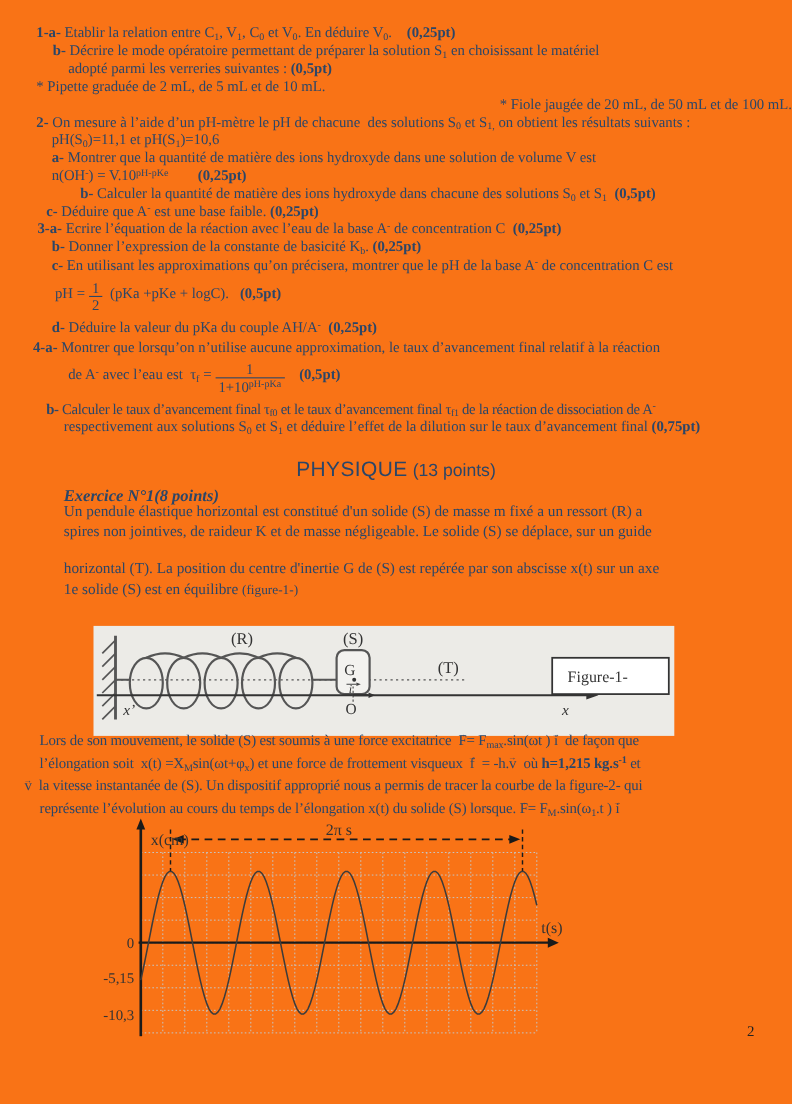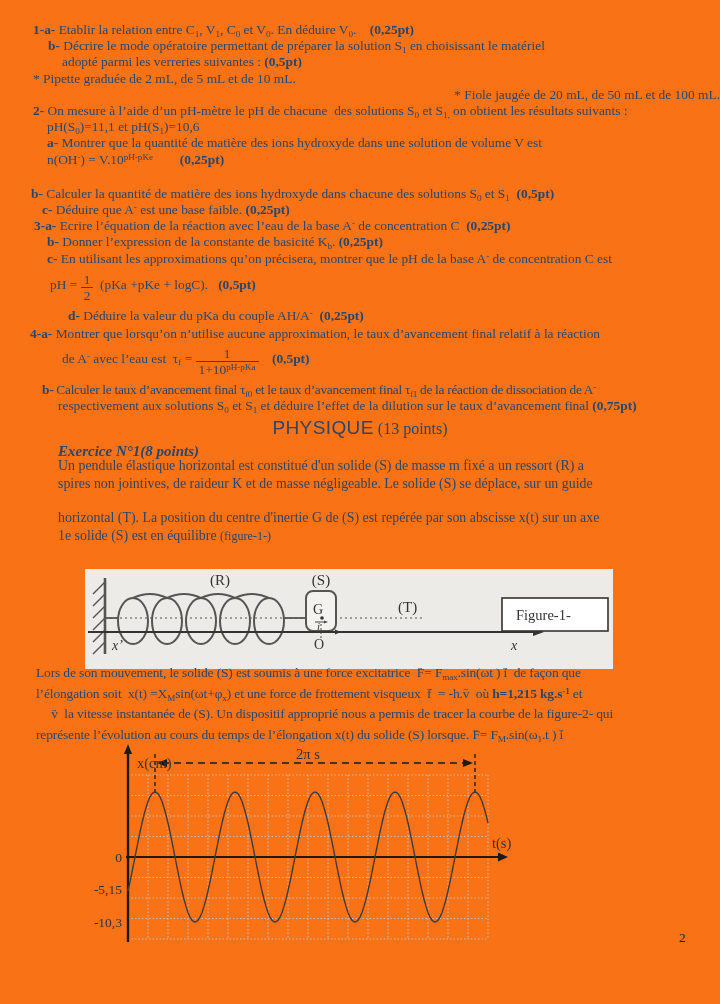--- a/index.html
+++ b/index.html
@@ -13,21 +13,21 @@
   sup{font-size:68%;vertical-align:0.45em;line-height:0;}
   .vec{position:relative;display:inline-block;}
   .vec::after{content:"\2192";position:absolute;left:45%;transform:translateX(-50%);
               top:-0.62em;font-size:0.55em;}
   .frac{display:inline-block;text-align:center;vertical-align:-0.85em;line-height:1.12;}
   .frac .num{display:block;border-bottom:1px solid currentColor;padding:0 3px;}
   .frac .den{display:block;padding:0 3px;}
   #chem{position:absolute;left:0;top:22px;width:720px;}
   #physique-heading{position:absolute;left:0;top:417px;width:720px;text-align:center;}
   .phys-main{font-family:"Liberation Sans", sans-serif;font-size:19px;letter-spacing:0.4px;}
-  .phys-pts{font-family:Liberation Serif, serif;font-size:16px;}
+  .phys-pts{font-family:Liberation Sans, sans-serif;font-size:16px;}
   #exercice-title{position:absolute;left:58px;top:443px;font-weight:bold;font-style:italic;font-size:15px;}
   #para1{position:absolute;left:0;top:457px;width:720px;}
   #para1 .tl{line-height:18px;font-size:13.9px;}
   #para2{position:absolute;left:0;top:663px;width:720px;}
   #para2 .tl{line-height:20.6px;font-size:13.5px;letter-spacing:-0.15px;}
   #fig1{position:absolute;left:0;top:566px;width:720px;height:118px;}
   #fig2{position:absolute;left:0;top:740px;width:720px;height:230px;}
   #page-number{position:absolute;left:679px;top:930px;font-size:13.5px;color:#222222;}
   svg text{font-family:"Liberation Serif", serif;fill:#333333;}
 </style>
@@ -39,27 +39,27 @@
   <div id="chem">
       <div class="tl" style="padding-left: 33px;"><span class="b">1-a- </span>Etablir la relation entre C<sub>1</sub>, V<sub>1</sub>, C<sub>0</sub> et V<sub>0</sub>. En déduire V<sub>0</sub>.    <span class="b">(0,25pt)</span></div>
       <div class="tl" style="padding-left: 48px;"><span class="b">b- </span>Décrire le mode opératoire permettant de préparer la solution S<sub>1</sub> en choisissant le matériel</div>
       <div class="tl" style="padding-left: 62px;">adopté parmi les verreries suivantes : <span class="b">(0,5pt)</span></div>
       <div class="tl" style="padding-left: 33px;">* Pipette graduée de 2 mL, de 5 mL et de 10 mL.</div>
       <div class="tl" style=" text-align: right;">* Fiole jaugée de 20 mL, de 50 mL et de 100 mL.</div>
       <div class="tl" style="padding-left: 33px;"><span class="b">2- </span>On mesure à l’aide d’un pH-mètre le pH de chacune  des solutions S<sub>0</sub> et S<sub>1,</sub> on obtient les résultats suivants :</div>
       <div class="tl" style="padding-left: 47px;">pH(S<sub>0</sub>)=11,1 et pH(S<sub>1</sub>)=10,6</div>
       <div class="tl" style="padding-left: 47px;"><span class="b">a- </span>Montrer que la quantité de matière des ions hydroxyde dans une solution de volume V est</div>
       <div class="tl" style="padding-left: 47px;">n(OH<sup>-</sup>) = V.10<sup>pH-pKe</sup>        <span class="b">(0,25pt)</span></div>
-      <div class="tl" style="padding-left: 31px; margin-top: 18px;"><span class="b">b- </span>Calculer la quantité de matière des ions hydroxyde dans chacune des solutions S<sub>0</sub> et S<sub>1</sub>  <span class="b">(0,5pt)</span></div>
+      <div class="tl" style="padding-left: 73px; margin-top: 0;"><span class="b">b- </span>Calculer la quantité de matière des ions hydroxyde dans chacune des solutions S<sub>0</sub> et S<sub>1</sub>  <span class="b">(0,5pt)</span></div>
       <div class="tl" style="padding-left: 42px;"><span class="b">c- </span>Déduire que A<sup>-</sup> est une base faible. <span class="b">(0,25pt)</span></div>
       <div class="tl" style="padding-left: 20px; margin-left: 14px;"><span class="b">3-a- </span>Ecrire l’équation de la réaction avec l’eau de la base A<sup>-</sup> de concentration C  <span class="b">(0,25pt)</span></div>
       <div class="tl" style="padding-left: 47px;"><span class="b">b- </span>Donner l’expression de la constante de basicité K<sub>b</sub>. <span class="b">(0,25pt)</span></div>
       <div class="tl" style="padding-left: 47px;"><span class="b">c- </span>En utilisant les approximations qu’on précisera, montrer que le pH de la base A<sup>-</sup> de concentration C est</div>
       <div class="tl" style="padding-left: 50px; margin-top: 5px; margin-bottom: 5px;">pH = <span class="frac"><span class="num">1</span><span class="den">2</span></span>  (pKa +pKe + logC).   <span class="b">(0,5pt)</span></div>
-      <div class="tl" style="padding-left: 68px;"><span class="b">d- </span>Déduire la valeur du pKa du couple AH/A<sup>-</sup>  <span class="b">(0,25pt)</span></div>
+      <div class="tl" style="padding-left: 47px;"><span class="b">d- </span>Déduire la valeur du pKa du couple AH/A<sup>-</sup>  <span class="b">(0,25pt)</span></div>
       <div class="tl" style="padding-left: 30px; margin-top: 2px;"><span class="b">4-a- </span>Montrer que lorsqu’on n’utilise aucune approximation, le taux d’avancement final relatif à la réaction</div>
       <div class="tl" style="padding-left: 62px; margin-top: 4px; margin-bottom: 5px;">de A<sup>-</sup> avec l’eau est  τ<sub>f</sub> = <span class="frac"><span class="num">1</span><span class="den">1+10<sup>pH-pKa</sup></span></span>    <span class="b">(0,5pt)</span></div>
       <div class="tl" style="padding-left: 42px; letter-spacing: -0.3px; margin-top: 3px;"><span class="b">b- </span>Calculer le taux d’avancement final τ<sub>f0</sub> et le taux d’avancement final τ<sub>f1</sub> de la réaction de dissociation de A<sup>-</sup></div>
       <div class="tl" style="padding-left: 58px;">respectivement aux solutions S<sub>0</sub> et S<sub>1</sub> et déduire l’effet de la dilution sur le taux d’avancement final <span class="b">(0,75pt)</span></div>
     </div>
 
   <div id="physique-heading">
     <span class="phys-main">PHYSIQUE</span><span class="phys-pts"> (13 points)</span>
   </div>
 
@@ -125,21 +125,21 @@
     <text x="314" y="83" font-size="14">O</text>
     <text x="511" y="84" font-size="14" font-style="italic">x</text>
 
     <rect x="502" y="32" width="106" height="33" fill="#ffffff" stroke="#333333" stroke-width="1.6"></rect>
     <text x="516" y="54" font-size="14.5">Figure-1-</text>
   </svg>
 
   <div id="para2">
       <div class="tl" style="padding-left: 36px;">Lors de son mouvement, le solide (S) est soumis à une force excitatrice  <span class="vec">F</span>= F<sub>max</sub>.sin(ωt ) <span class="vec">i</span>  de façon que</div>
       <div class="tl" style="padding-left: 36px;">l’élongation soit  x(t) =X<sub>M</sub>sin(ωt+φ<sub>x</sub>) et une force de frottement visqueux  <span class="vec">f</span>  = -h.<span class="vec">v</span>  où <span class="b">h=1,215 kg.s</span><sup class="b">-1</sup> et</div>
-      <div class="tl" style="padding-left: 48px;"> <span class="vec">v</span>  la vitesse instantanée de (S). Un dispositif approprié nous a permis de tracer la courbe de la figure-2- qui</div>
+      <div class="tl" style="padding-left: 19px;"> <span class="vec">v</span>  la vitesse instantanée de (S). Un dispositif approprié nous a permis de tracer la courbe de la figure-2- qui</div>
       <div class="tl" style="padding-left: 36px;">représente l’évolution au cours du temps de l’élongation x(t) du solide (S) lorsque. <span class="vec">F</span>= F<sub>M</sub>.sin(ω<sub>1</sub>.t ) <span class="vec">i</span></div>
     </div>
 
   <svg id="fig2" viewBox="0 0 720 230" xmlns="http://www.w3.org/2000/svg">
     <g id="fig2-grid">
         <line x1="128" x2="128" y1="35" y2="199" stroke="#c4c4c4" stroke-width="0.9" stroke-dasharray="1.5,2"></line>
         <line x1="148" x2="148" y1="35" y2="199" stroke="#c4c4c4" stroke-width="0.9" stroke-dasharray="1.5,2"></line>
         <line x1="168" x2="168" y1="35" y2="199" stroke="#c4c4c4" stroke-width="0.9" stroke-dasharray="1.5,2"></line>
         <line x1="188" x2="188" y1="35" y2="199" stroke="#c4c4c4" stroke-width="0.9" stroke-dasharray="1.5,2"></line>
         <line x1="208" x2="208" y1="35" y2="199" stroke="#c4c4c4" stroke-width="0.9" stroke-dasharray="1.5,2"></line>

